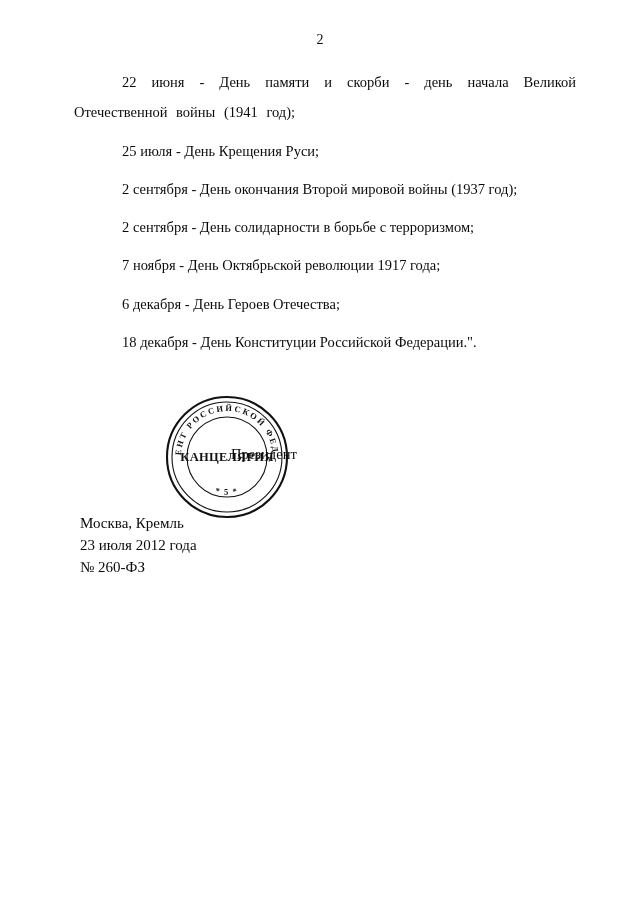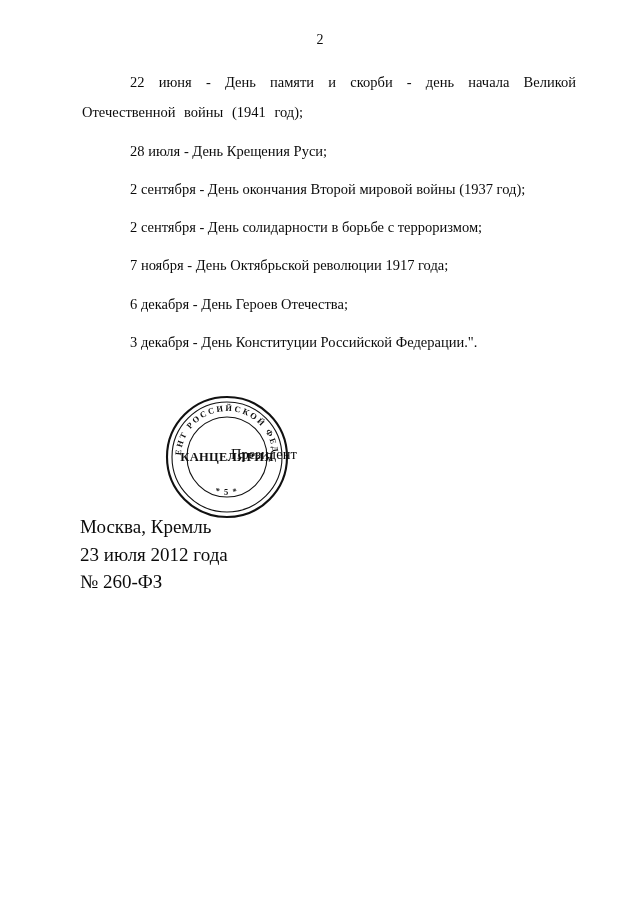--- a/index.html
+++ b/index.html
@@ -31,21 +31,21 @@
   }
   .body-text {
     position: absolute;
     top: 68px;
     left: 66px;
     width: 510px;
   }
   .para {
     font-size: 14.5px;
     line-height: 1.45;
-    margin: 0 0 17px 16px;
+    margin: 0 0 17px 8px;
     text-indent: 48px;
     text-align: justify;
   }
   .para.first {
     text-align: justify;
     text-indent: 48px;
     line-height: 2.05;
     margin-bottom: 14px;
   }
   .para.first span {
@@ -63,21 +63,21 @@
     white-space: pre;
   }
   .sig-name {
     display: inline-block;
     margin-left: 58px;
   }
   .imprint-block {
     position: absolute;
     top: 513px;
     left: 80px;
-    font-size: 19px;
+    font-size: 15px;
     line-height: 1.45;
     font-family: Liberation Serif, serif;
   }
   .imprint-line {
     white-space: nowrap;
   }
 
   
   .stamp {
     position: absolute;
@@ -123,26 +123,26 @@
 </style>
 </head>
 <body>
 
 <div class="page">
 
   <div class="page-number">2</div>
 
   <div class="body-text">
     <p class="para first"><span>22 июня - День  памяти  и  скорби - день  начала  Великой Отечественной войны (1941 год);</span></p>
-    <p class="para">28 июля - День Крещения Руси;</p>
+    <p class="para">25 июля - День Крещения Руси;</p>
     <p class="para">2 сентября - День окончания Второй мировой войны (1937 год);</p>
     <p class="para">2 сентября - День солидарности в борьбе с терроризмом;</p>
     <p class="para">7 ноября - День Октябрьской революции 1917 года;</p>
     <p class="para">6 декабря - День Героев Отечества;</p>
-    <p class="para">3 декабря - День Конституции Российской Федерации.".</p>
+    <p class="para">18 декабря - День Конституции Российской Федерации.".</p>
   </div>
 
   <div class="stamp">
     <svg width="128" height="128" viewBox="0 0 128 128" xmlns="http://www.w3.org/2000/svg">
       <defs>
         <path id="arcTop" d="M 18,64 A 46,46 0 0 1 110,64"></path>
         <path id="arcBottom" d="M 26,64 A 38,38 0 0 0 102,64"></path>
       </defs>
       <circle class="stamp-outer" cx="64" cy="64" r="60"></circle>
       <circle class="stamp-mid" cx="64" cy="64" r="55"></circle>

